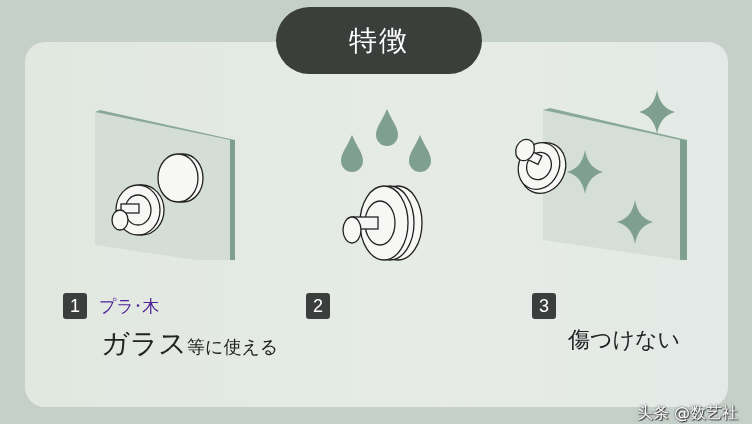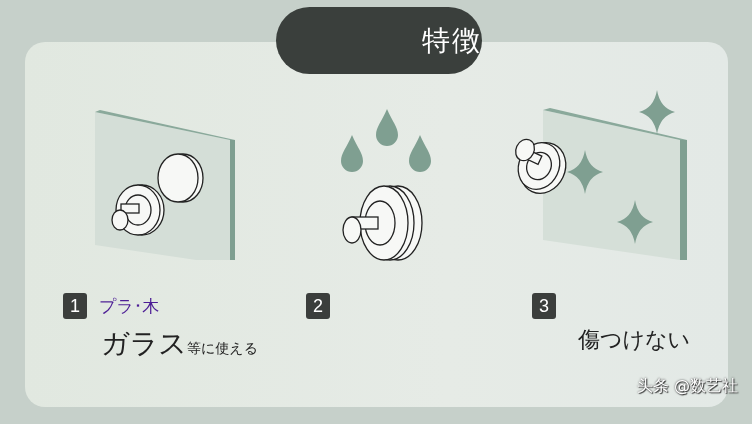--- a/index.html
+++ b/index.html
@@ -9,37 +9,37 @@
     font-family:"DejaVu Sans", "Liberation Sans", sans-serif;
   }
   .card {
     position:absolute; left:25px; top:42px; width:703px; height:365px;
     background:linear-gradient(90deg,#e1e8e0 0%,#e6ebe6 60%,#e3e9e6 100%);
     border-radius:20px;
   }
   .title-pill {
     position:absolute; left:276px; top:7px; width:206px; height:67px;
     background:#3a3f3c; border-radius:34px;
-    color:#ffffff; font-size:28px; display:flex; align-items:center; justify-content:flex-end;
+    color:#ffffff; font-size:28px; display:flex; align-items:center; justify-content:center;
     letter-spacing:2px;
   }
   .illus { position:absolute; }
   .feature { position:absolute; top:293px; }
   .feature .row1 { display:flex; align-items:center; }
   .badge {
     width:24px; height:26px; background:#3b3e3c; color:#fff; border-radius:3px;
     font-size:18px; display:flex; align-items:center; justify-content:center;
     margin-right:12px; font-family:"Liberation Sans", sans-serif;
   }
   .line1 { font-size:17px; color:#4c1d95; }
   .line2 { font-size:22px; color:#222; margin-top:6px; white-space:nowrap; }
   .line2 .big { font-size:28px; }
-  .line2 .small { font-size:14px; }
+  .line2 .small { font-size:18px; }
   .watermark {
-    position:absolute; right:14px; bottom:27px; color:#fff; font-size:16px;
+    position:absolute; right:14px; bottom:0; color:#fff; font-size:16px;
     text-shadow:0 0 2px #333, 1px 1px 1px #333;
   }
 </style>
 </head>
 <body>
 
 <div class="card"></div>
 
 <div class="title-pill">
   <span>特徴</span>
@@ -107,18 +107,18 @@
 <div class="feature" style="left:306px">
   <div class="row1">
     <div class="badge">2</div>
   </div>
 </div>
 
 <div class="feature" style="left:532px">
   <div class="row1">
     <div class="badge">3</div>
   </div>
-  <div class="line2" style="margin-left:46px">
+  <div class="line2" style="margin-left:36px">
     <span>傷つけない</span>
   </div>
 </div>
 
 <div class="watermark">头条 @数艺社</div>
 
 </body></html>

